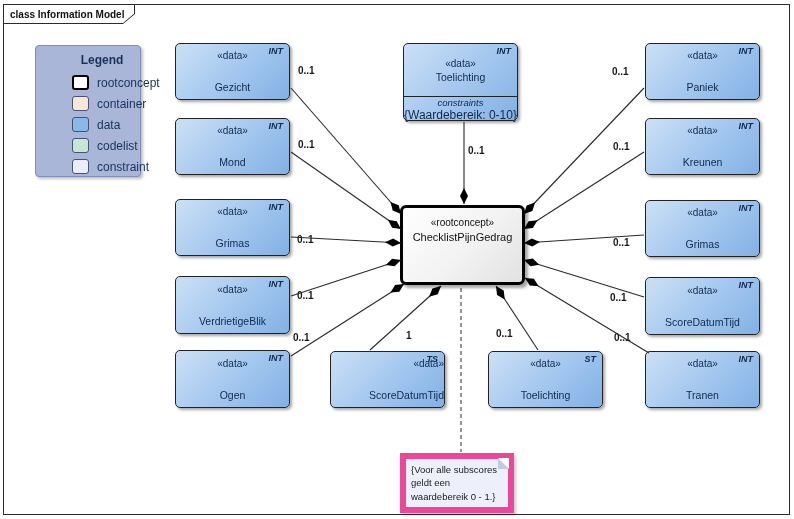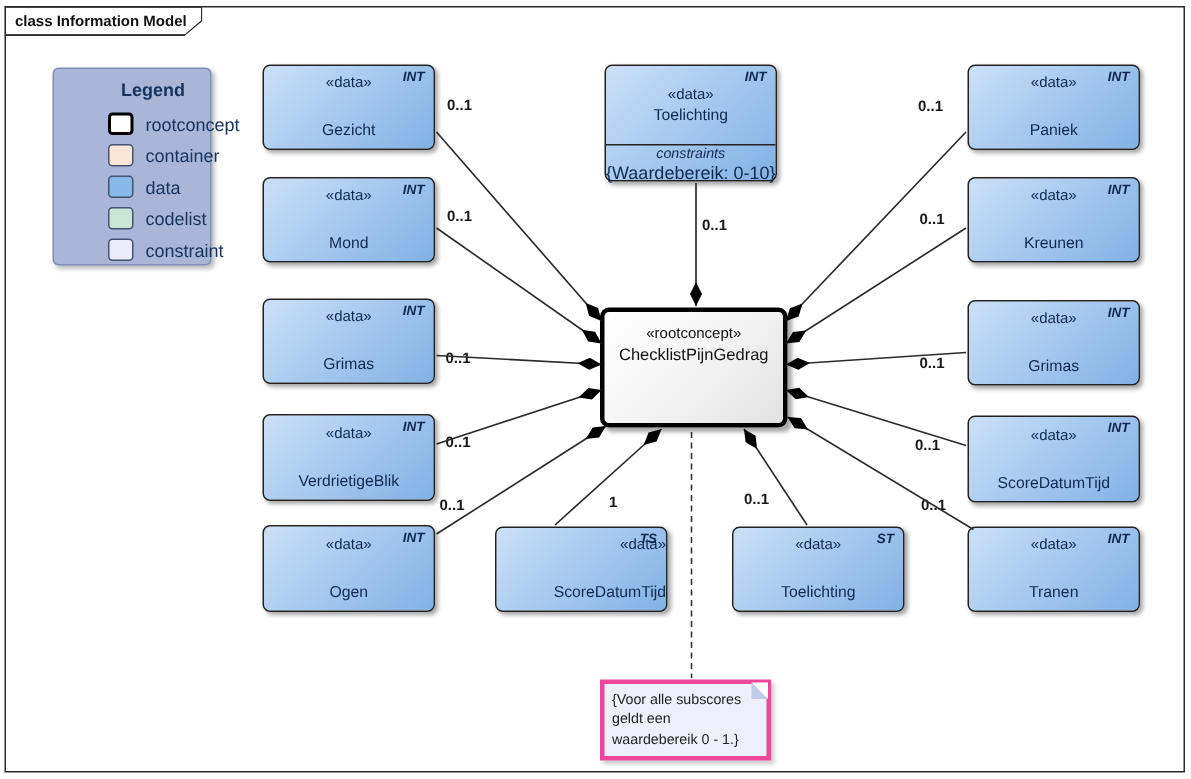--- a/index.html
+++ b/index.html
@@ -39,21 +39,21 @@
   .central { position:absolute; left:400px; top:205px; width:125px; height:80px;
     background:linear-gradient(135deg,#ffffff 0%,#f2f2f2 55%,#e2e2e2 100%);
     border:3px solid #000; border-radius:6px; box-shadow:3px 3px 3px rgba(0,0,0,.35);
     display:flex; flex-direction:column; align-items:center; padding-top:9px; gap:3px; }
   .central .stereo { color:#111; }
   .central .nname { color:#111; font-size:11px; }
 
   .mult { position:absolute; font-size:10px; font-weight:600; color:#181818; }
 
   .note { position:absolute; left:400px; top:453px; width:114px; min-height:40px;
-    background:#edf0fb; border:3px solid #ec4899; box-shadow:2px 2px 3px rgba(0,0,0,.22);
+    background:#edf0fb; border:6px solid #ec4899; box-shadow:2px 2px 3px rgba(0,0,0,.22);
     font-size:9.5px; color:#222; padding:4px 10px 4px 5px; line-height:1.4; }
   .note::before { content:""; position:absolute; top:-1px; right:-1px; width:0; height:0;
     border-top:11px solid #fff; border-left:11px solid transparent; }
   .note::after { content:""; position:absolute; top:-1px; right:-1px; width:0; height:0;
     border-bottom:11px solid #c0c9e6; border-right:11px solid transparent; }
 
   svg.wires { position:absolute; left:0; top:0; pointer-events:none; }
   .conn { stroke:#2a2a2a; stroke-width:1.1; }
   .conn-dashed { stroke:#2a2a2a; stroke-width:1; stroke-dasharray:4 3; }
 </style>

